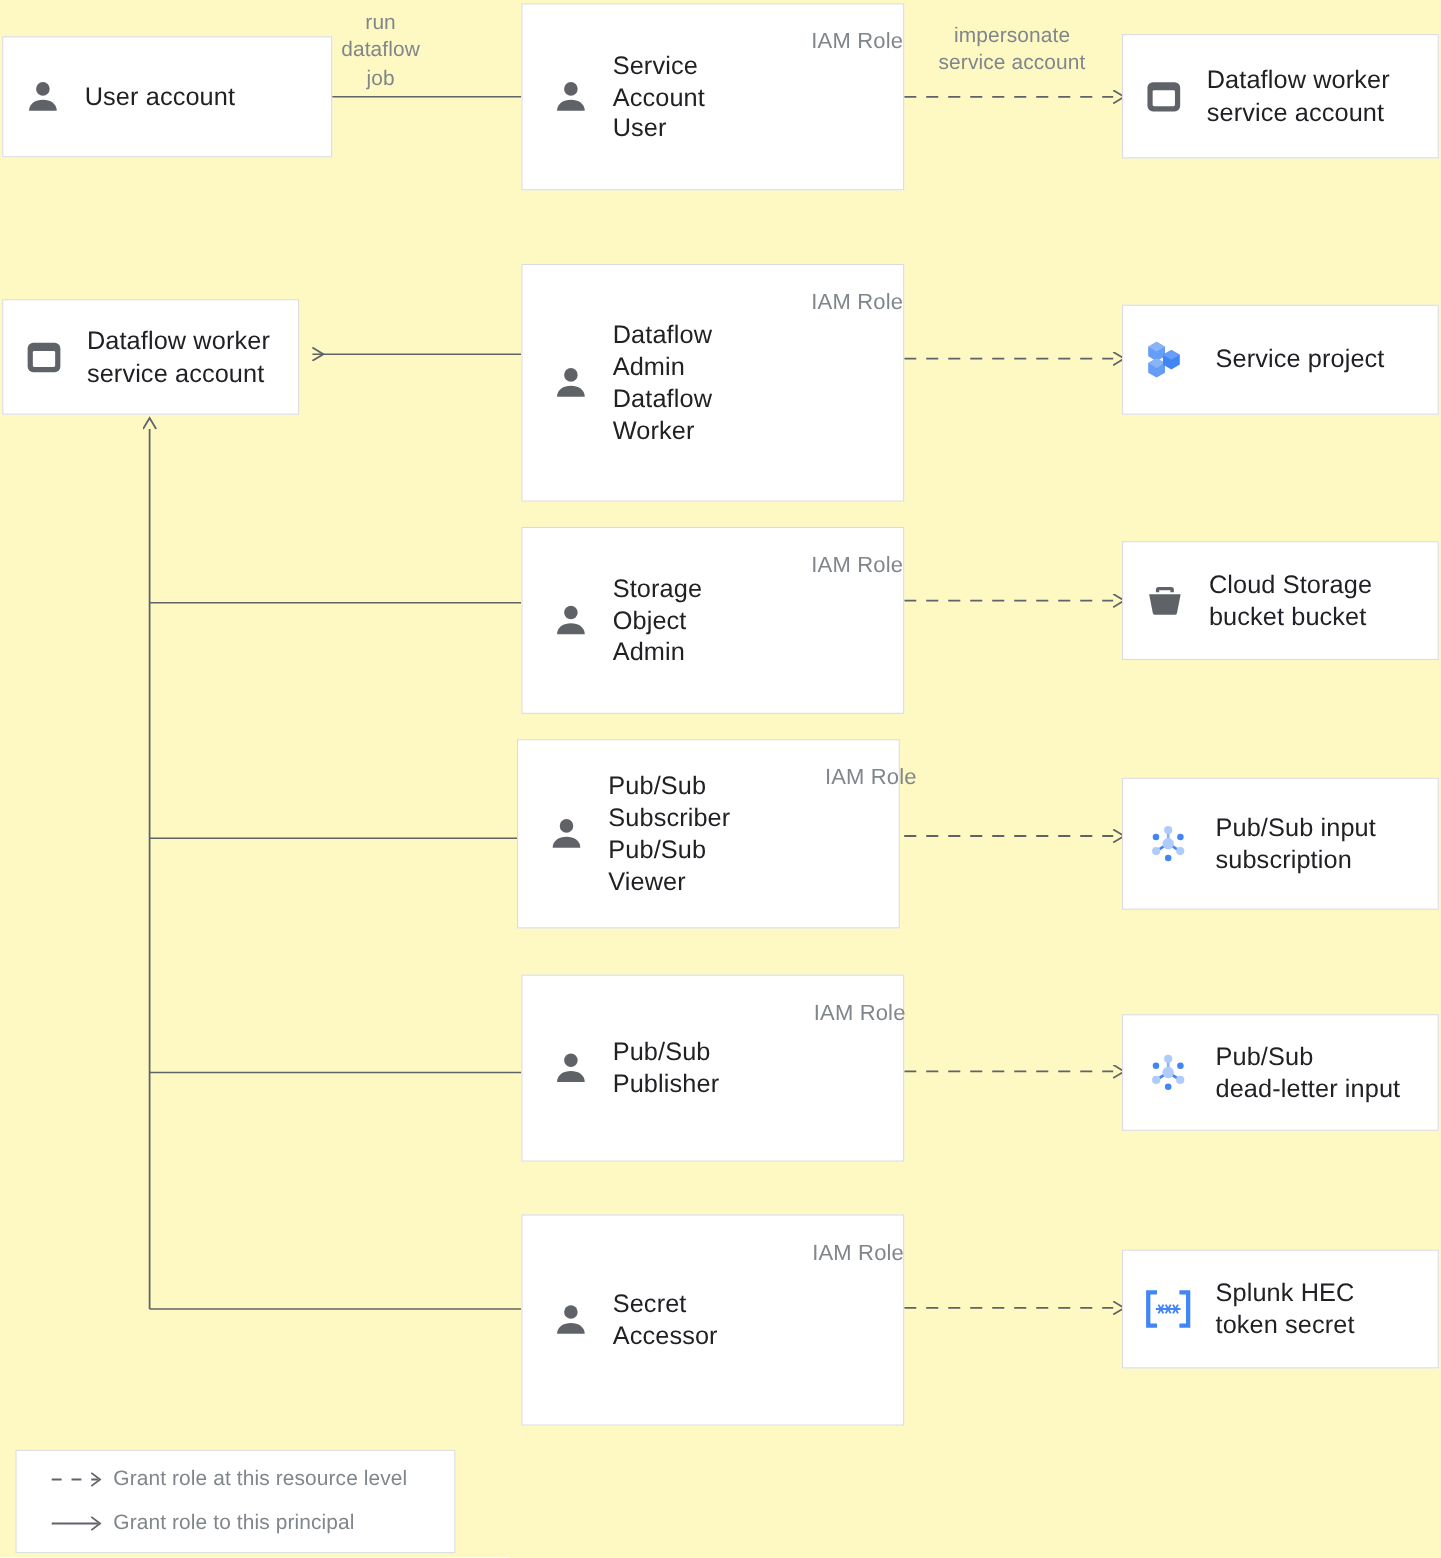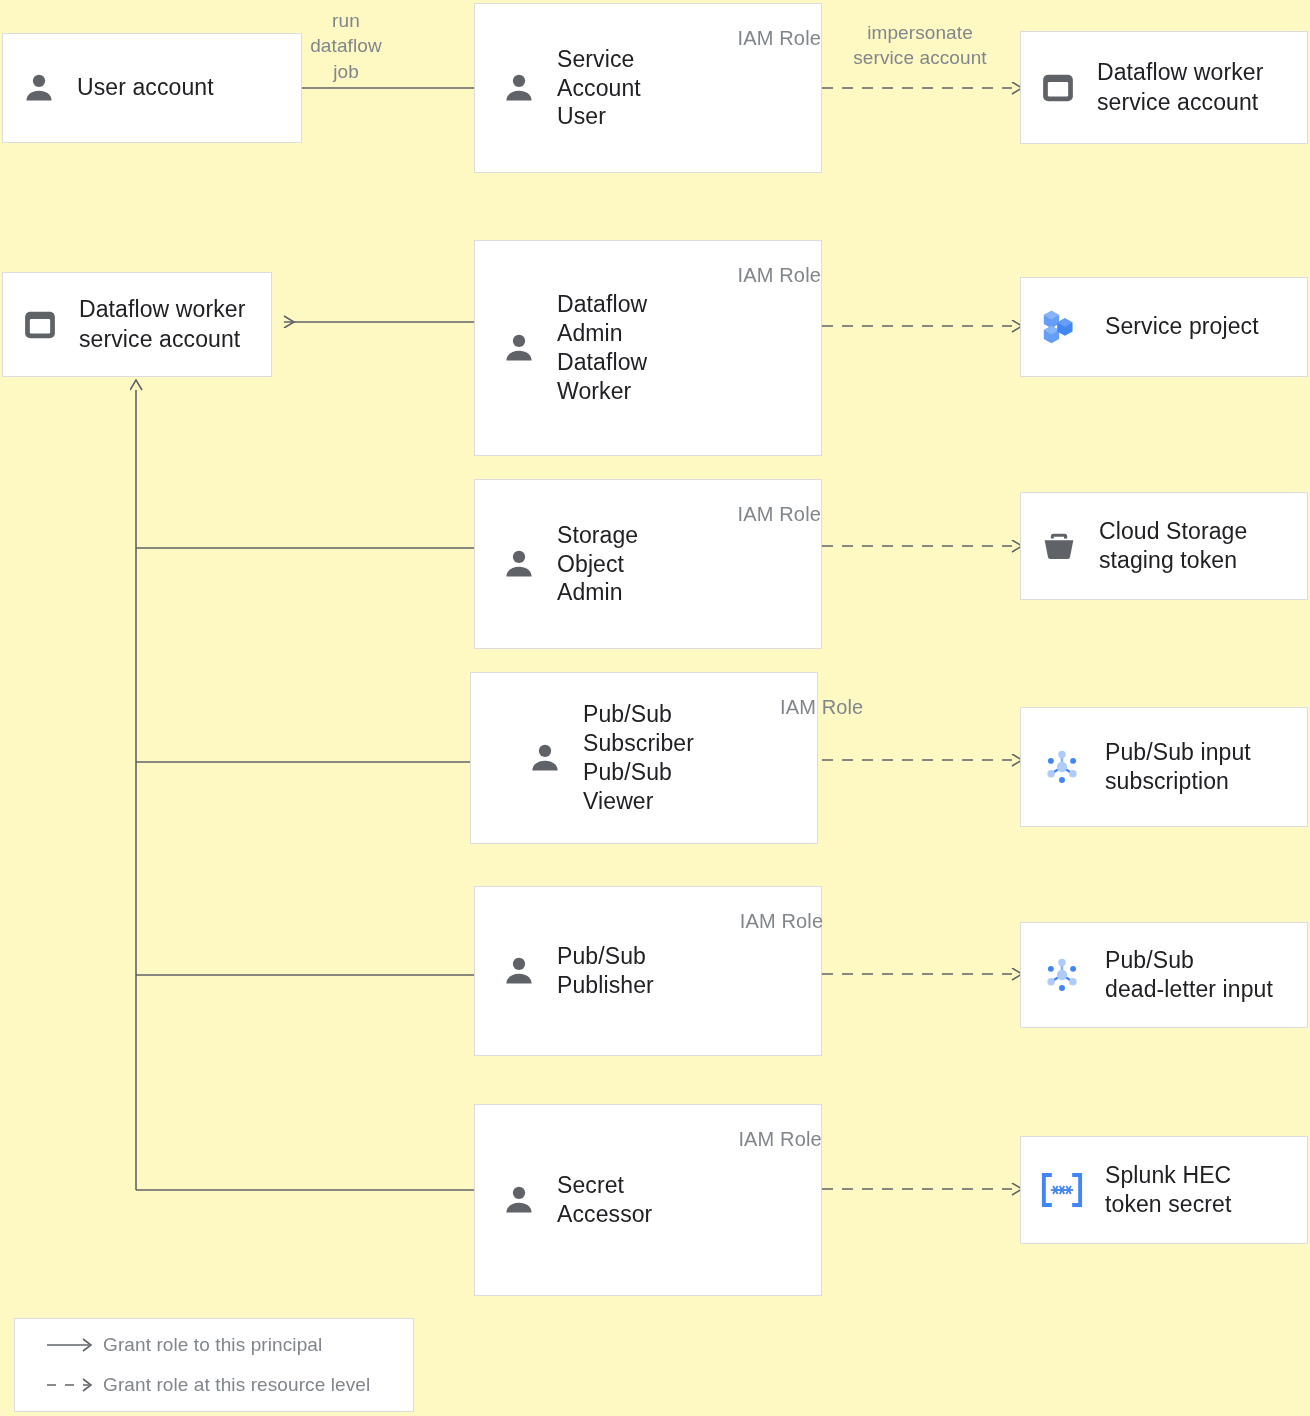--- a/index.html
+++ b/index.html
@@ -279,24 +279,24 @@
   </div>
 
   <div class="node simple-node" style="left:1020px; top:492px; width:288px; height:108px;">
     <span class="ico">
       <svg width="40" height="40" viewBox="0 0 24 24">
         <path d="M8.6 4.6h6.8a1.5 1.5 0 0 1 1.5 1.5v1.4h-1.9V6.4H8.9v1.1H7.1V6.1a1.5 1.5 0 0 1 1.5-1.5z" fill="#5f6368"></path>
         <path d="M3.4 8.6h17.2l-2.0 10.1a1.3 1.3 0 0 1-1.3 1.05H6.7a1.3 1.3 0 0 1-1.3-1.05z" fill="#5f6368"></path>
       </svg>
     </span>
     <span class="label">Cloud Storage
-staging token</span>
-  </div>
-
-  <div class="node role-card" style="left:470px; top:672px; width:348px; height:172px;padding-left:30px;">
+bucket bucket</span>
+  </div>
+
+  <div class="node role-card" style="left:470px; top:672px; width:348px; height:172px;">
     <div class="role-top">
       <span class="role-ico">
         <svg width="36" height="36" viewBox="0 0 24 24">
           <circle cx="12" cy="7.2" r="4.1" fill="#5f6368"></circle>
           <path d="M3.6 20.4c0-4.2 3.9-6.6 8.4-6.6s8.4 2.4 8.4 6.6z" fill="#5f6368"></path>
         </svg>
       </span>
       <span class="role-label">Pub/Sub Subscriber
 Pub/Sub Viewer</span>
     </div>
@@ -395,30 +395,30 @@
       </svg>
     </span>
     <span class="label">Splunk HEC
 token secret</span>
   </div>
 
   <div id="legend">
     <div class="legend-row">
       <span class="legend-glyph">
         <svg width="52" height="16" viewBox="0 0 52 16">
-          <line x1="2" y1="8" x2="44" y2="8" stroke="#5f6368" stroke-width="1.6"></line>
+          <line x1="2" y1="8" x2="44" y2="8" stroke="#5f6368" stroke-width="1.6" stroke-dasharray="9 9"></line>
           <path d="M38,2 L46,8 L38,14" fill="none" stroke="#5f6368" stroke-width="1.6"></path>
         </svg>
       </span>
-      <span class="legend-text">Grant role to this principal</span>
+      <span class="legend-text">Grant role at this resource level</span>
     </div>
     <div class="legend-row">
       <span class="legend-glyph">
         <svg width="52" height="16" viewBox="0 0 52 16">
-          <line x1="2" y1="8" x2="44" y2="8" stroke="#5f6368" stroke-width="1.6" stroke-dasharray="9 9"></line>
+          <line x1="2" y1="8" x2="44" y2="8" stroke="#5f6368" stroke-width="1.6"></line>
           <path d="M38,2 L46,8 L38,14" fill="none" stroke="#5f6368" stroke-width="1.6"></path>
         </svg>
       </span>
-      <span class="legend-text">Grant role at this resource level</span>
+      <span class="legend-text">Grant role to this principal</span>
     </div>
   </div>
 
 </div>
 
 </body></html>

